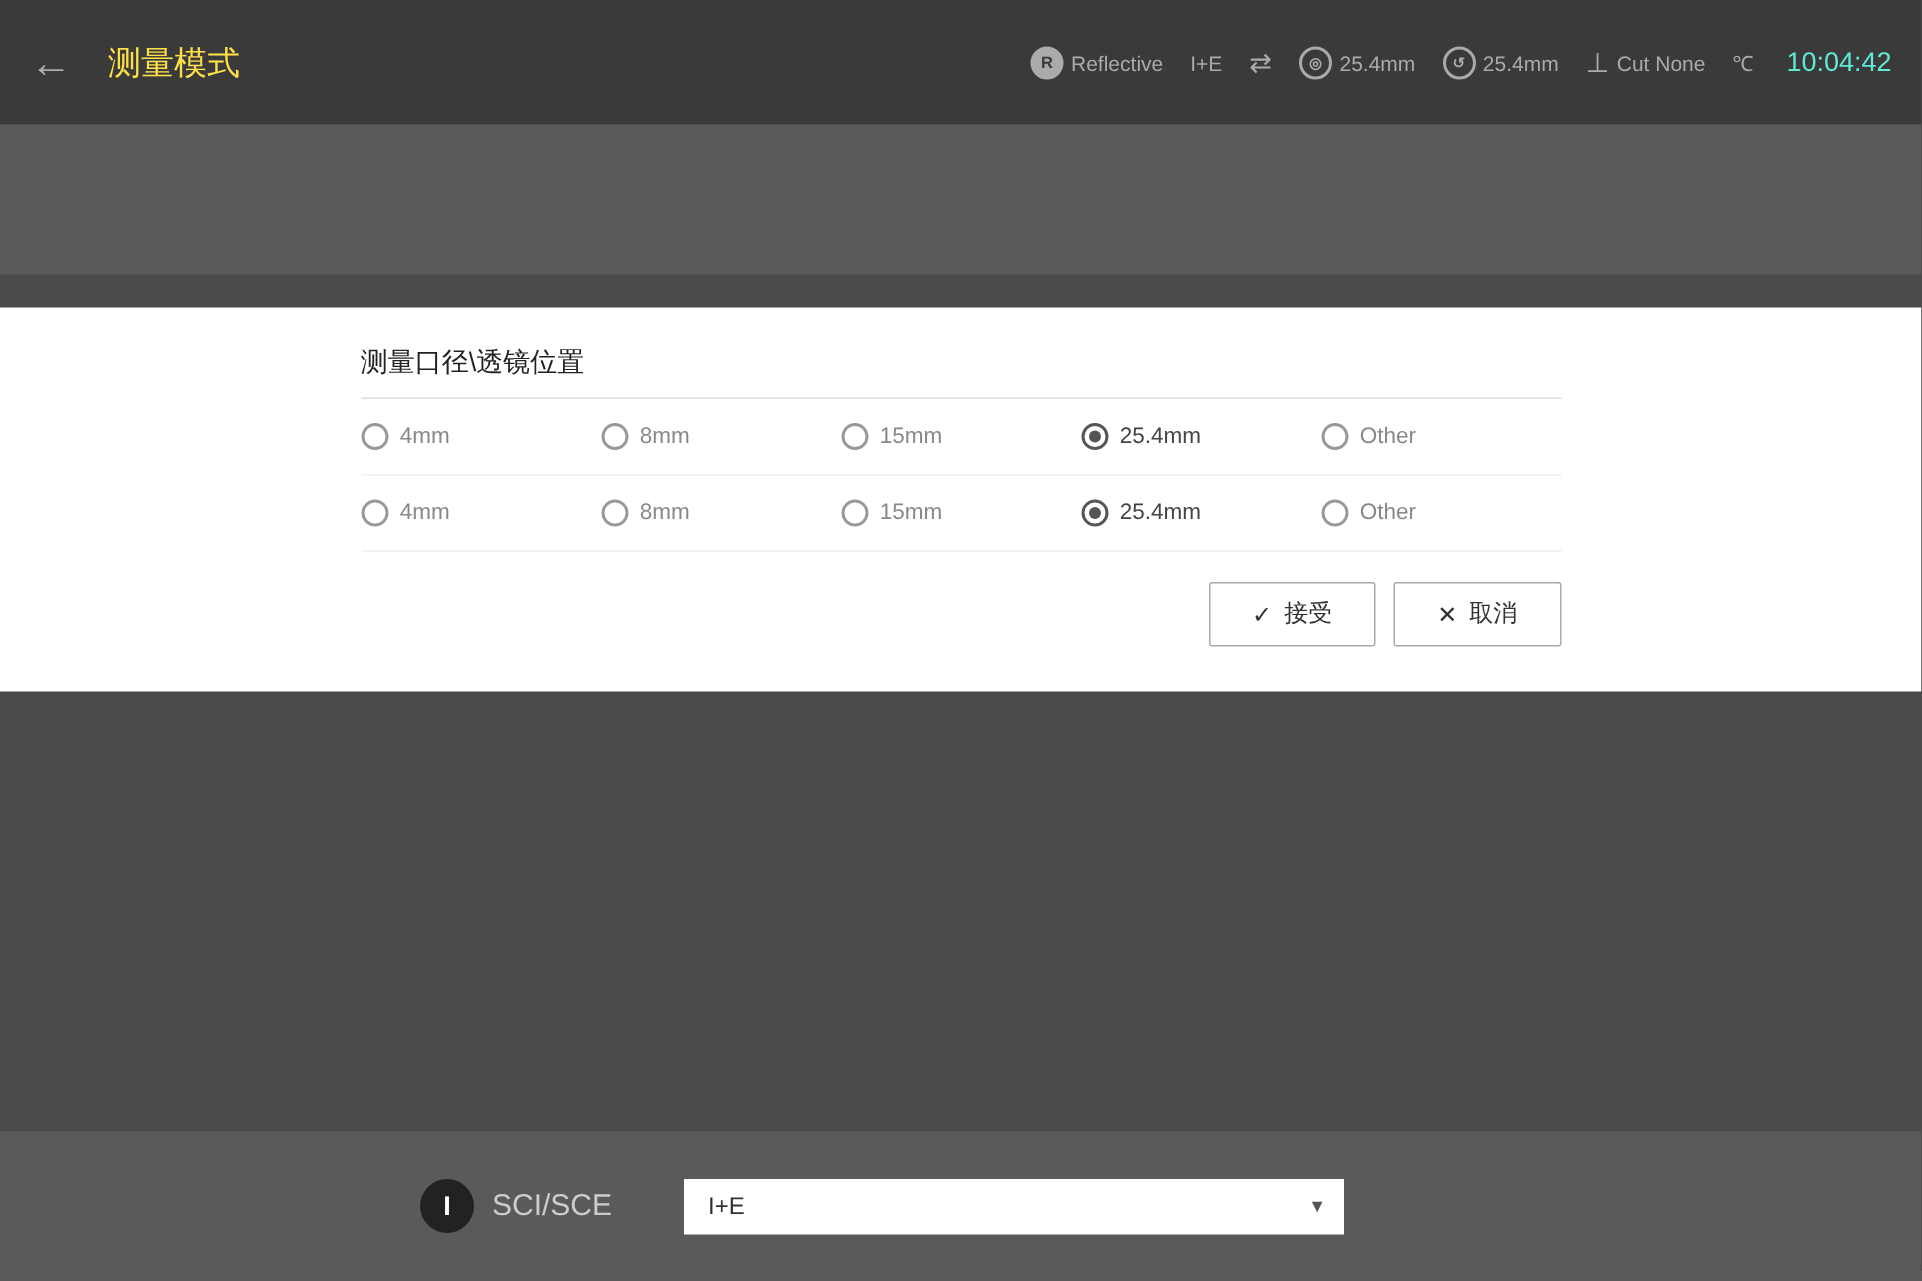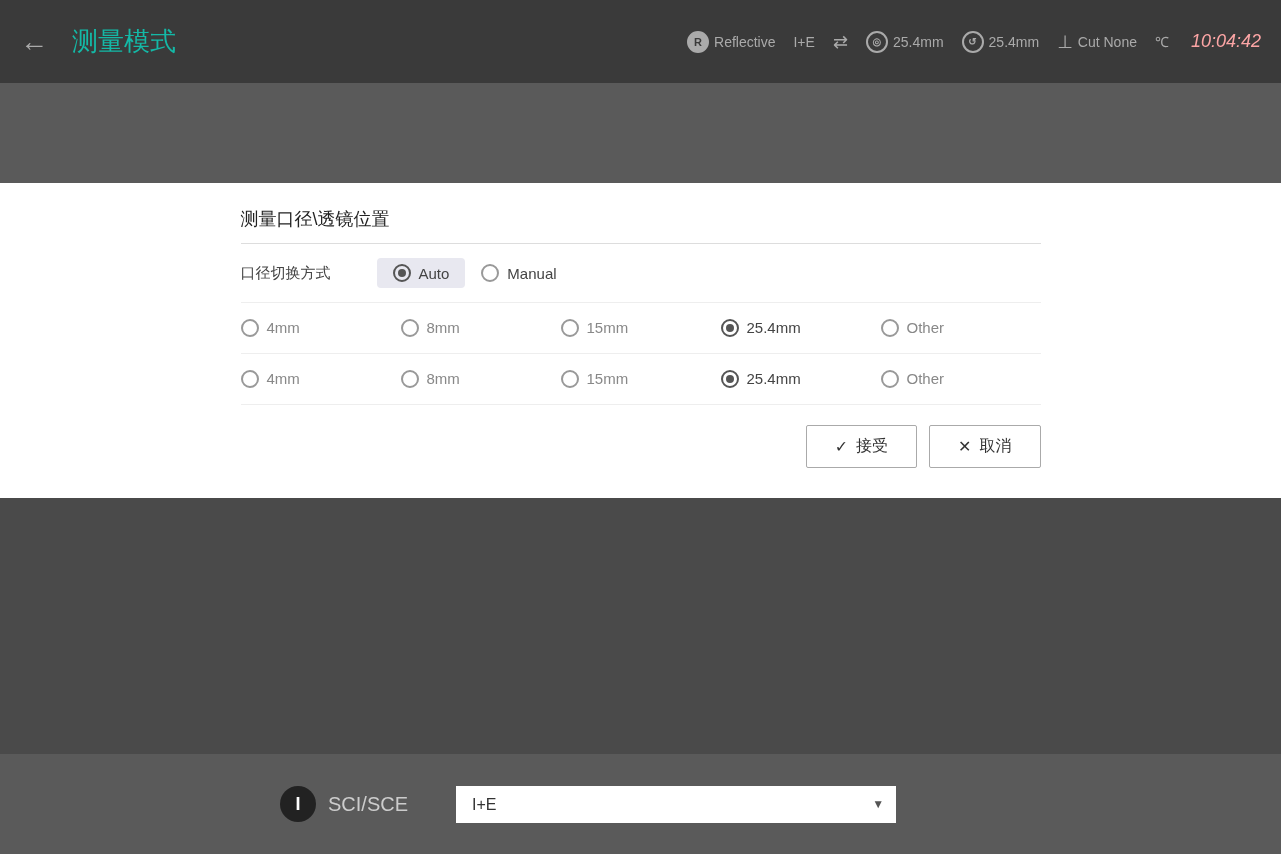--- a/index.html
+++ b/index.html
@@ -22,22 +22,22 @@
       padding: 0 20px;
       gap: 16px;
     }
     .topbar-back {
       color: #aaa;
       font-size: 28px;
       cursor: pointer;
       margin-right: 8px;
     }
     .topbar-title {
-      color: #14b8a6;
-      font-size: 26px;
+      color: #fde047;
+      font-size: 22px;
       font-weight: 400;
       margin-right: auto;
     }
     .topbar-status-group {
       display: flex;
       align-items: center;
       gap: 18px;
       color: #999;
       font-size: 14px;
     }
@@ -57,42 +57,42 @@
       justify-content: center;
       font-size: 11px;
       color: #aaa;
       font-weight: bold;
     }
     .topbar-icon-r {
       background: #aaa;
       color: #3a3a3a;
     }
     .topbar-time {
-      color: #fca5a5;
+      color: #5eead4;
       font-size: 18px;
       margin-left: 4px;
-      font-style: italic;
     }
     .topbar-temp {
       color: #aaa;
       font-size: 14px;
     }
 
     
     .middle-gray {
       width: 100%;
       height: 100px;
       background: #5a5a5a;
     }
 
     
     .main-content {
       width: 100%;
       background: #fff;
       padding: 0;
+      margin-top: 22px;
     }
 
     .dialog-panel {
       width: 800px;
       margin: 0 auto;
       padding: 24px 0 30px 0;
     }
 
     .panel-title {
       font-size: 18px;
@@ -323,33 +323,20 @@
   </div>
 </div>
 
 <div class="middle-gray"></div>
 
 <div class="main-content">
   <div class="dialog-panel">
 
     <div class="panel-title">测量口径\透镜位置</div>
 
-    <div class="section-row">
-      <span class="section-label">口径切换方式</span>
-      <div class="radio-group">
-        <label class="radio-option selected">
-          <div class="radio-circle checked"></div>
-          <span>Auto</span>
-        </label>
-        <label class="radio-option">
-          <div class="radio-circle"></div>
-          <span>Manual</span>
-        </label>
-      </div>
-    </div>
 
 
     <div class="measurement-row">
       <label class="measurement-option">
         <div class="radio-circle"></div>
         <span>4mm</span>
       </label>
       <label class="measurement-option">
         <div class="radio-circle"></div>
         <span>8mm</span>

